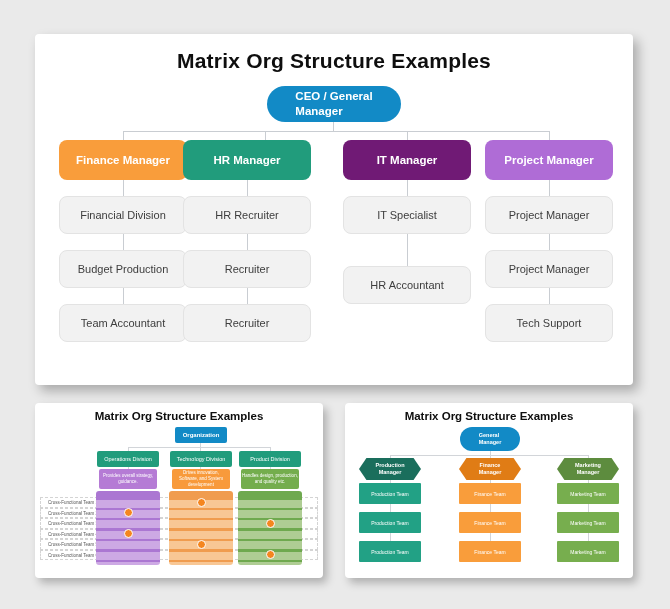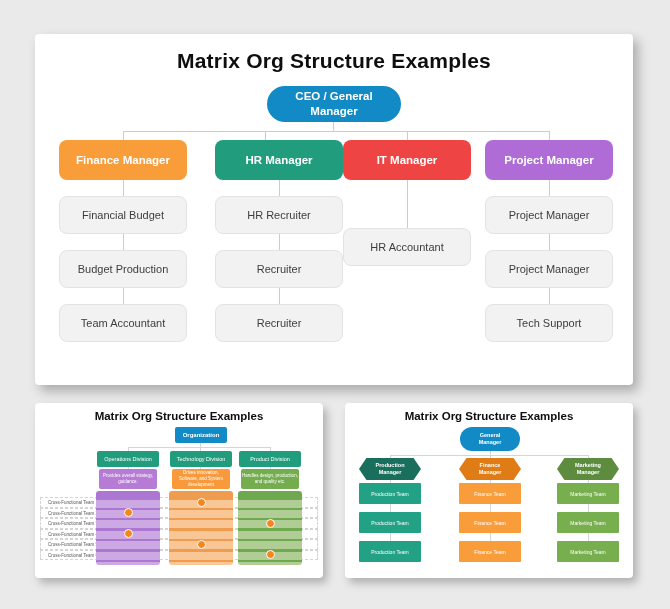--- a/index.html
+++ b/index.html
@@ -31,29 +31,29 @@
     padding-top:7px;text-align:center;
     font-size:11.5px;font-weight:bold;color:#0E0E0E;
   }
 
   .abs{position:absolute;}
   .cline{position:absolute;background:#C9CDD2;}
   .tline{position:absolute;background:#D2D5D9;}
 
   .pill{
     display:flex;align-items:center;justify-content:center;
-    color:#fff;font-weight:bold;text-align:center;white-space:pre-line;
+    color:#fff;font-weight:bold;text-align:left;white-space:pre-line;
   }
   .ceo{
     left:232px;top:52px;width:134px;height:36px;border-radius:18px;
     font-size:11.5px;line-height:1.3;
   }
 
   .org-col{position:absolute;top:106px;width:128px;display:flex;flex-direction:column;align-items:center;}
-  .col0{left:24px;}.col1{left:180px;}.col2{left:308px;}.col3{left:450px;}
+  .col0{left:24px;}.col1{left:148px;}.col2{left:308px;}.col3{left:450px;}
   .mgr-box{
     width:128px;height:40px;border-radius:8px;color:#fff;font-weight:bold;
     font-size:11.5px;display:flex;align-items:center;justify-content:center;
   }
   .col-line{width:1px;height:16px;background:#C9CDD2;}
   .sub-box{
     width:128px;height:38px;background:#F2F2F2;border:1px solid #E3E3E3;border-radius:8px;
     color:#3D3D3D;font-size:11px;display:flex;align-items:center;justify-content:center;
     box-sizing:border-box;
   }
@@ -108,40 +108,41 @@
   <div class="cline" style="left:298px;top:88px;width:1px;height:9px;"></div>
   <div class="cline" style="left:88px;top:97px;width:426px;height:1px;"></div>
   <div class="cline" style="left:88px;top:97px;width:1px;height:9px;"></div>
   <div class="cline" style="left:230px;top:97px;width:1px;height:9px;"></div>
   <div class="cline" style="left:372px;top:97px;width:1px;height:9px;"></div>
   <div class="cline" style="left:514px;top:97px;width:1px;height:9px;"></div>
 
   <div class="org-col col0">
     <div class="mgr-box" style="background: rgb(249, 157, 59);">Finance Manager</div>
     <div class="col-line"></div>
-    <div class="sub-box">Financial Budget</div>
+    <div class="sub-box">Financial Division</div>
     <div class="col-line"></div>
     <div class="sub-box">Budget Production</div>
     <div class="col-line"></div>
     <div class="sub-box">Team Accountant</div>
   </div>
 
   <div class="org-col col1">
     <div class="mgr-box" style="background: rgb(33, 156, 124);">HR Manager</div>
     <div class="col-line"></div>
     <div class="sub-box">HR Recruiter</div>
     <div class="col-line"></div>
     <div class="sub-box">Recruiter</div>
     <div class="col-line"></div>
     <div class="sub-box">Recruiter</div>
   </div>
 
   <div class="org-col col2">
-    <div class="mgr-box" style="background: #ef4444;">IT Manager</div>
-    <div class="col-line"></div>
+    <div class="mgr-box" style="background: #701a75;">IT Manager</div>
+    <div class="col-line"></div>
+    <div class="sub-box">IT Specialist</div>
     <div class="col-line"></div>
     <div class="col-line"></div>
     <div class="sub-box">HR Accountant</div>
   </div>
 
   <div class="org-col col3">
     <div class="mgr-box" style="background: rgb(175, 108, 214);">Project Manager</div>
     <div class="col-line"></div>
     <div class="sub-box">Project Manager</div>
     <div class="col-line"></div>

